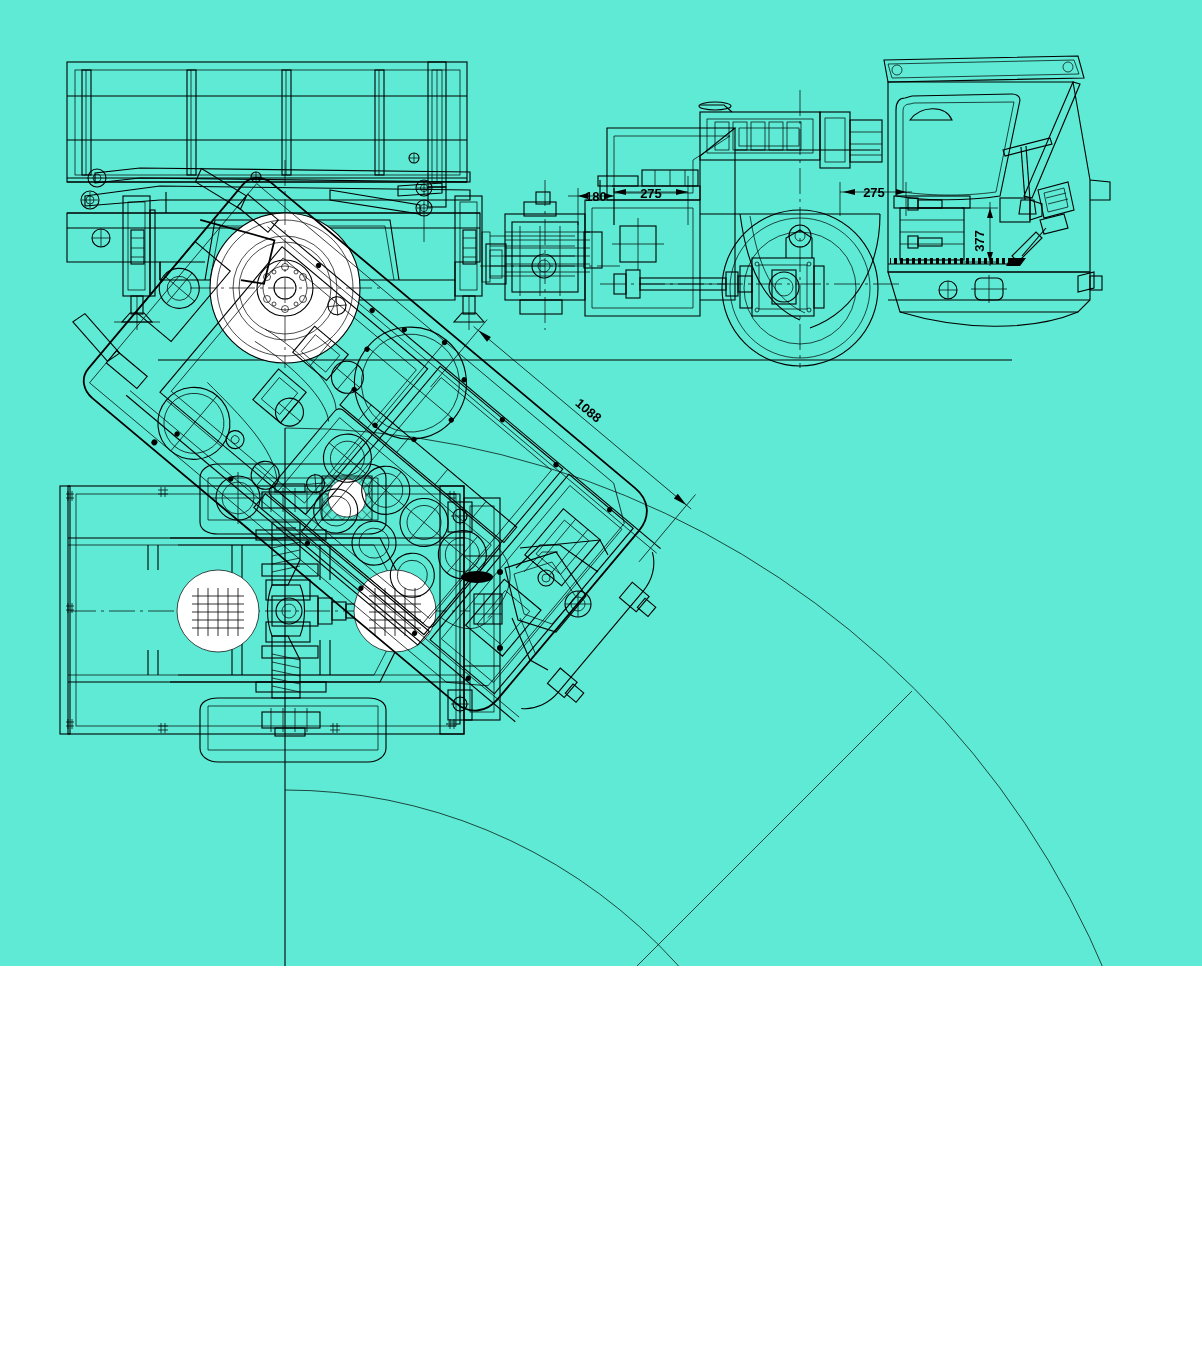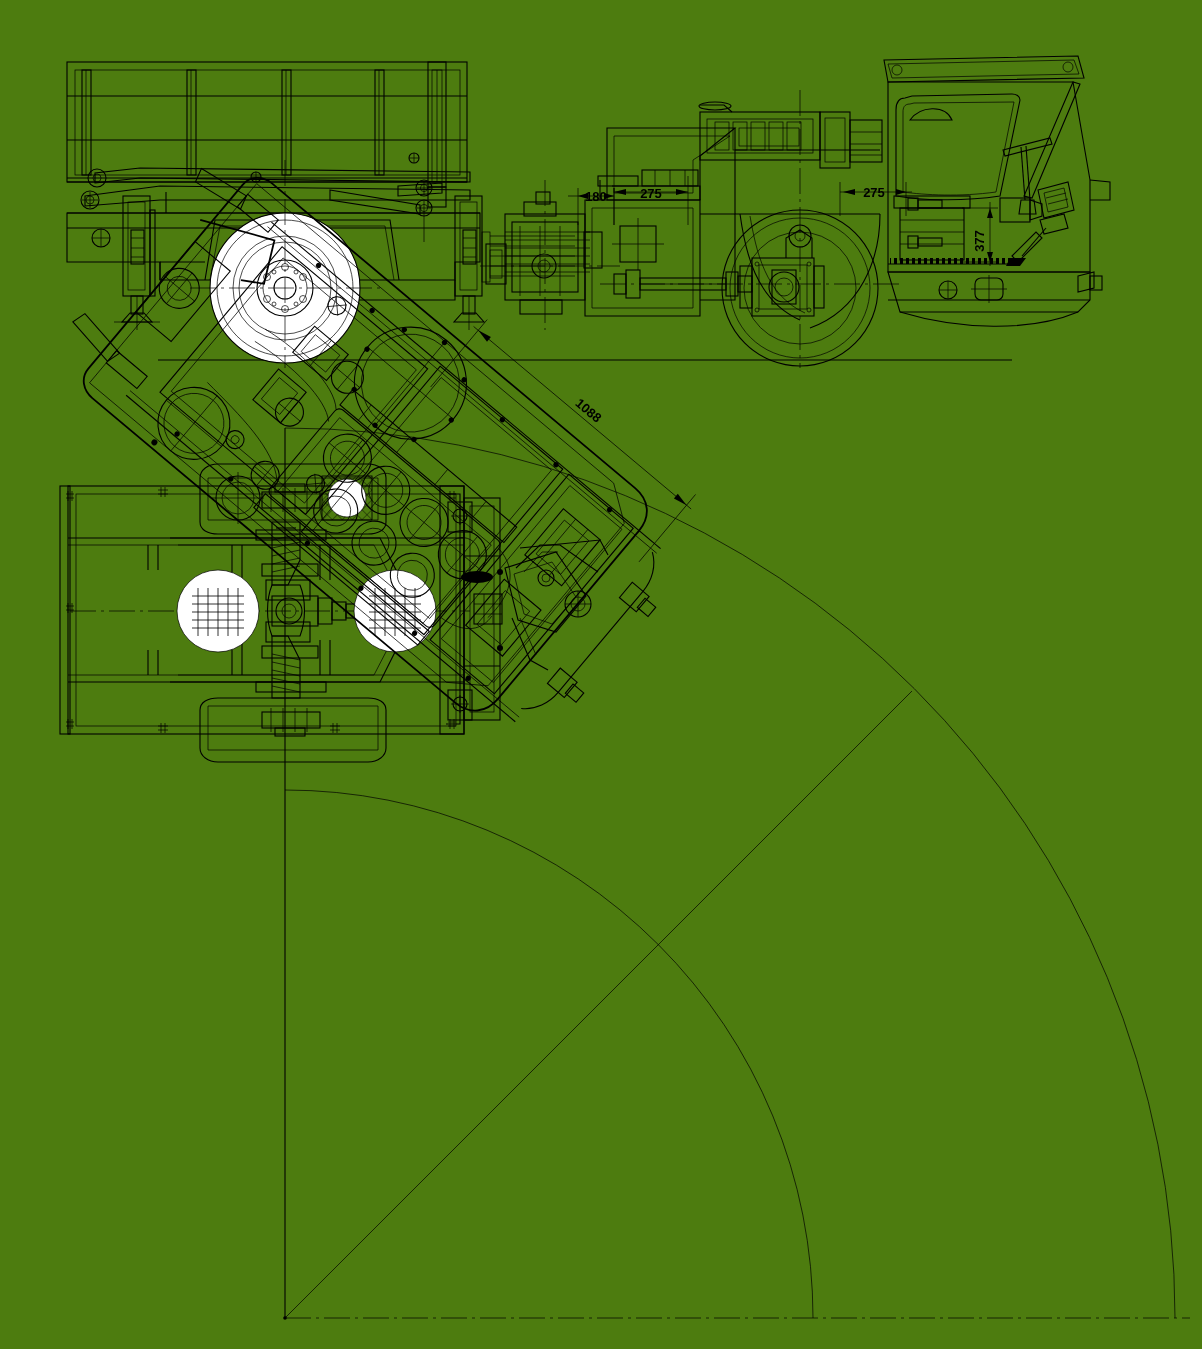--- a/index.html
+++ b/index.html
@@ -1,18 +1,18 @@
 <!DOCTYPE html>
 <html><head>
 <meta charset="utf-8">
 <title>Technical Drawing</title>
 <style>
   html,body{margin:0;padding:0;background:#ffffff;}
   body{font-family:"Liberation Sans",sans-serif;}
-  #sheet{position:relative;width:1202px;height:1349px;background:#4d7c0f;overflow:hidden;}
+  #sheet{position:relative;width:1202px;height:966px;background:#5eead4;overflow:hidden;}
   #sheet svg{position:absolute;left:0;top:0;}
   .dimtxt{font-family:"Liberation Sans",sans-serif;font-size:13px;font-weight:bold;fill:#000;}
 </style>
 </head>
 <body>
 
 <div id="sheet">
 
 <svg width="1202" height="1349" viewBox="0 0 1202 1349" xmlns="http://www.w3.org/2000/svg">
   <defs>

